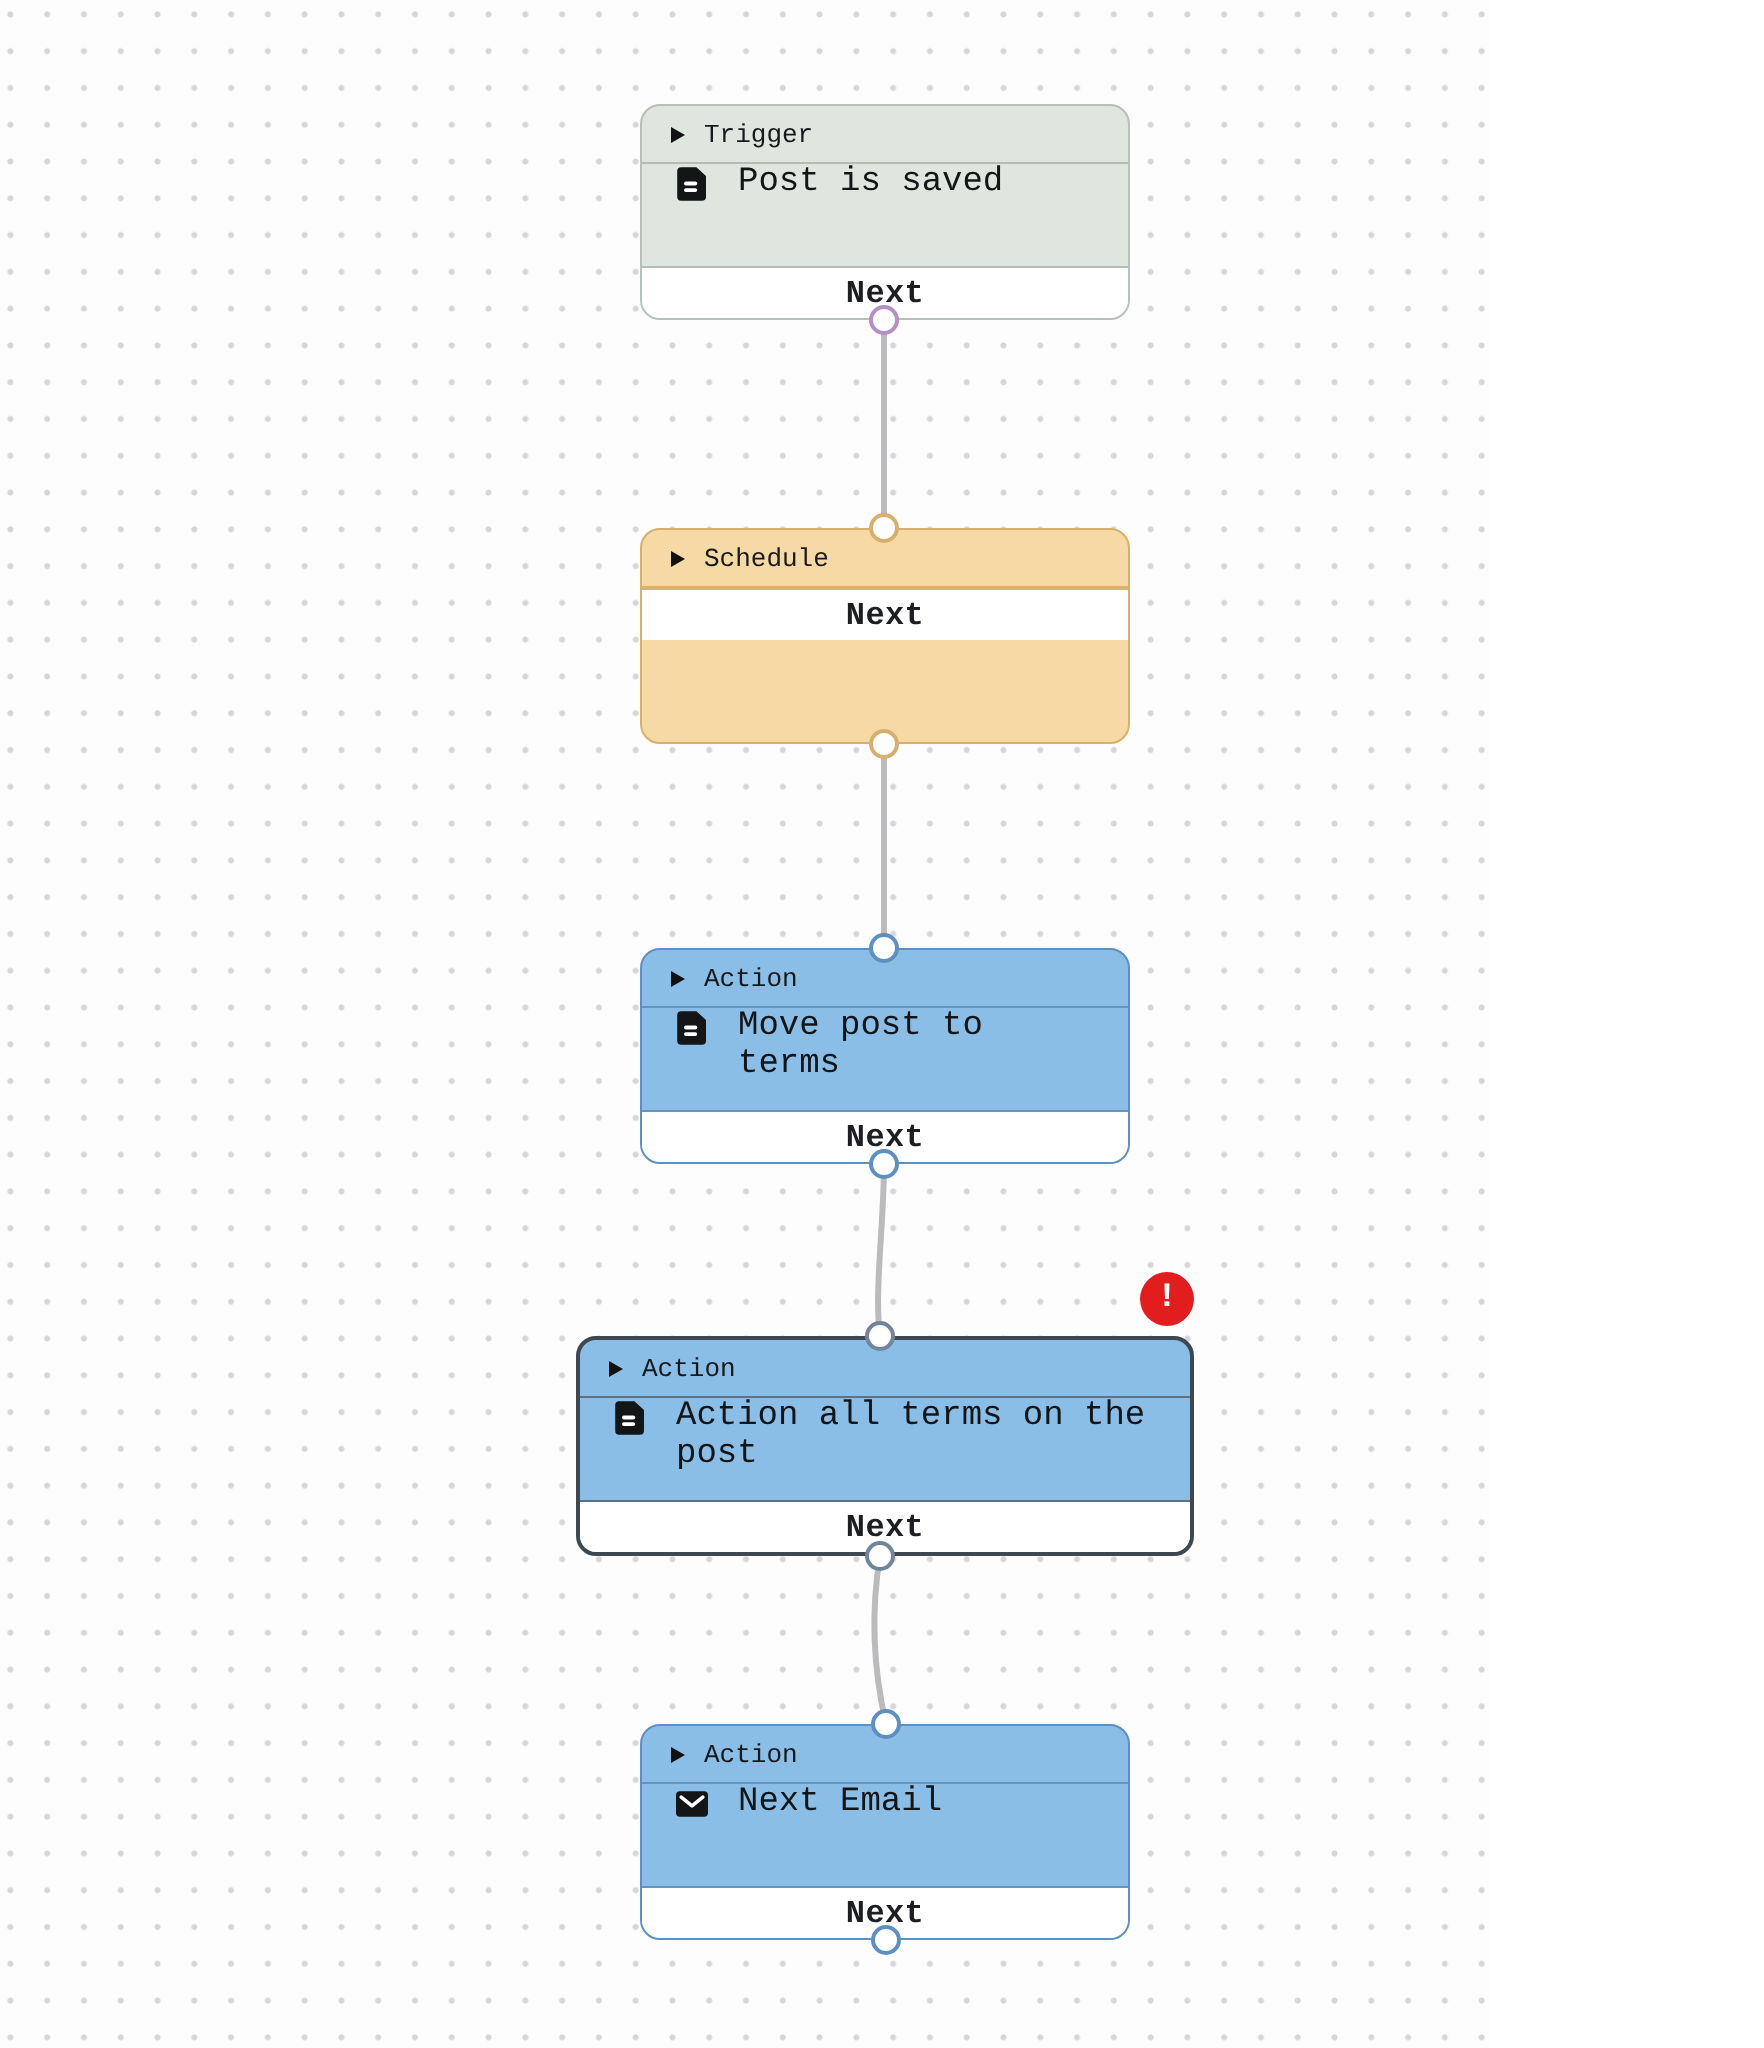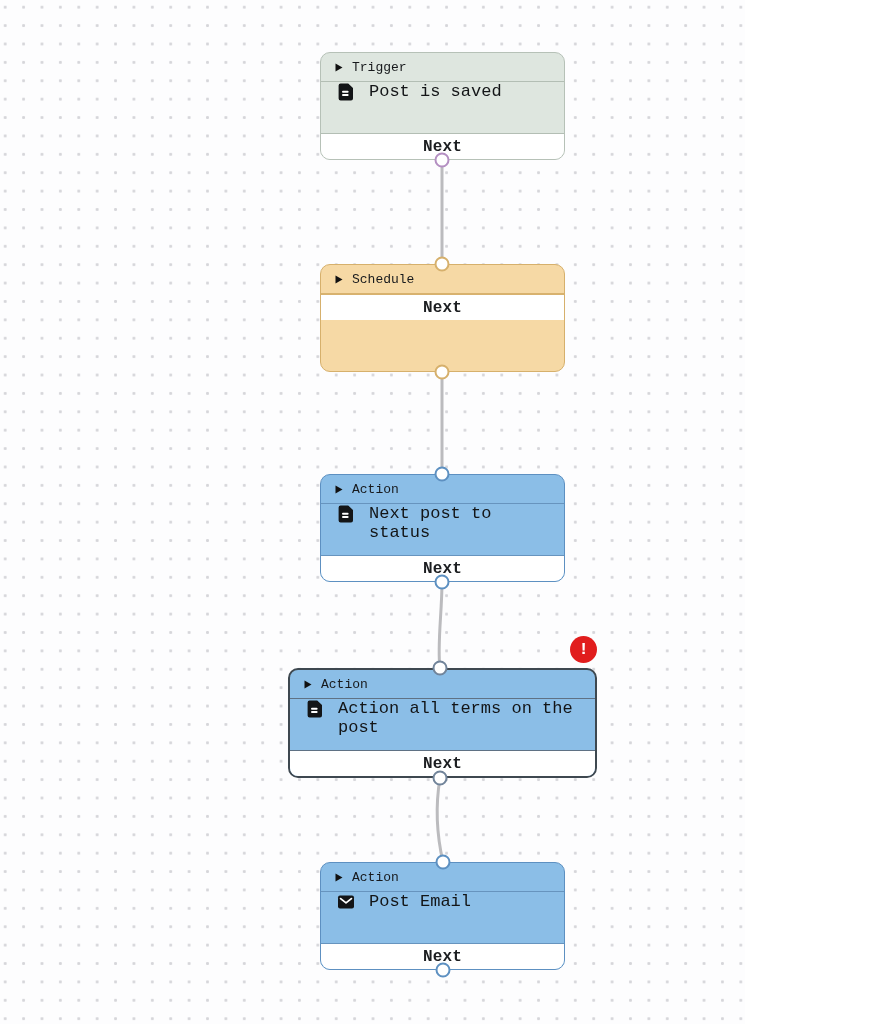--- a/index.html
+++ b/index.html
@@ -111,21 +111,21 @@
           <path d="M0.5 0.5 L7.5 4.5 L0.5 8.5 Z" fill="#111"></path>
         </svg>
       <span>Action</span>
     </div>
     <div class="node__body">
       <svg class="body-icon" width="20" height="20" viewBox="0 0 20 20">
           <path d="M4.6 1.6 h7.6 L17 6 V16.4 a2 2 0 0 1 -2 2 H4.6 a2 2 0 0 1 -2 -2 V3.6 a2 2 0 0 1 2 -2 Z" fill="#131517"></path>
           <rect x="6" y="8.8" width="6.6" height="1.9" rx="0.95" fill="#fff"></rect>
           <rect x="6" y="12.1" width="6.6" height="1.9" rx="0.95" fill="#fff"></rect>
         </svg>
-      <span>Next post to status</span>
+      <span>Move post to terms</span>
     </div>
     <div class="node__footer">
       <span>Next</span>
     </div>
   </div>
 
   <div class="node node--selected n4" style="--bg: #8bbee7; --border: #3e4850; --divider: #5f7184;">
     <div class="node__header">
       <svg class="caret" width="8" height="9" viewBox="0 0 8 9">
           <path d="M0.5 0.5 L7.5 4.5 L0.5 8.5 Z" fill="#111"></path>
@@ -150,21 +150,21 @@
       <svg class="caret" width="8" height="9" viewBox="0 0 8 9">
           <path d="M0.5 0.5 L7.5 4.5 L0.5 8.5 Z" fill="#111"></path>
         </svg>
       <span>Action</span>
     </div>
     <div class="node__body">
       <svg class="body-icon" width="20" height="20" viewBox="0 0 20 20">
           <rect x="2" y="3.6" width="16" height="12.8" rx="2" fill="#131517"></rect>
           <path d="M4.6 6.6 L10 10.9 L15.4 6.6" fill="none" stroke="#ffffff" stroke-width="1.8" stroke-linecap="round" stroke-linejoin="round"></path>
         </svg>
-      <span>Post Email</span>
+      <span>Next Email</span>
     </div>
     <div class="node__footer">
       <span>Next</span>
     </div>
   </div>
 
   <div class="port p1b" style="border-color: rgb(180, 143, 194);"></div>
   <div class="port p2t" style="border-color: rgb(214, 176, 108);"></div>
   <div class="port p2b" style="border-color: rgb(214, 176, 108);"></div>
   <div class="port p3t" style="border-color: rgb(93, 144, 193);"></div>

